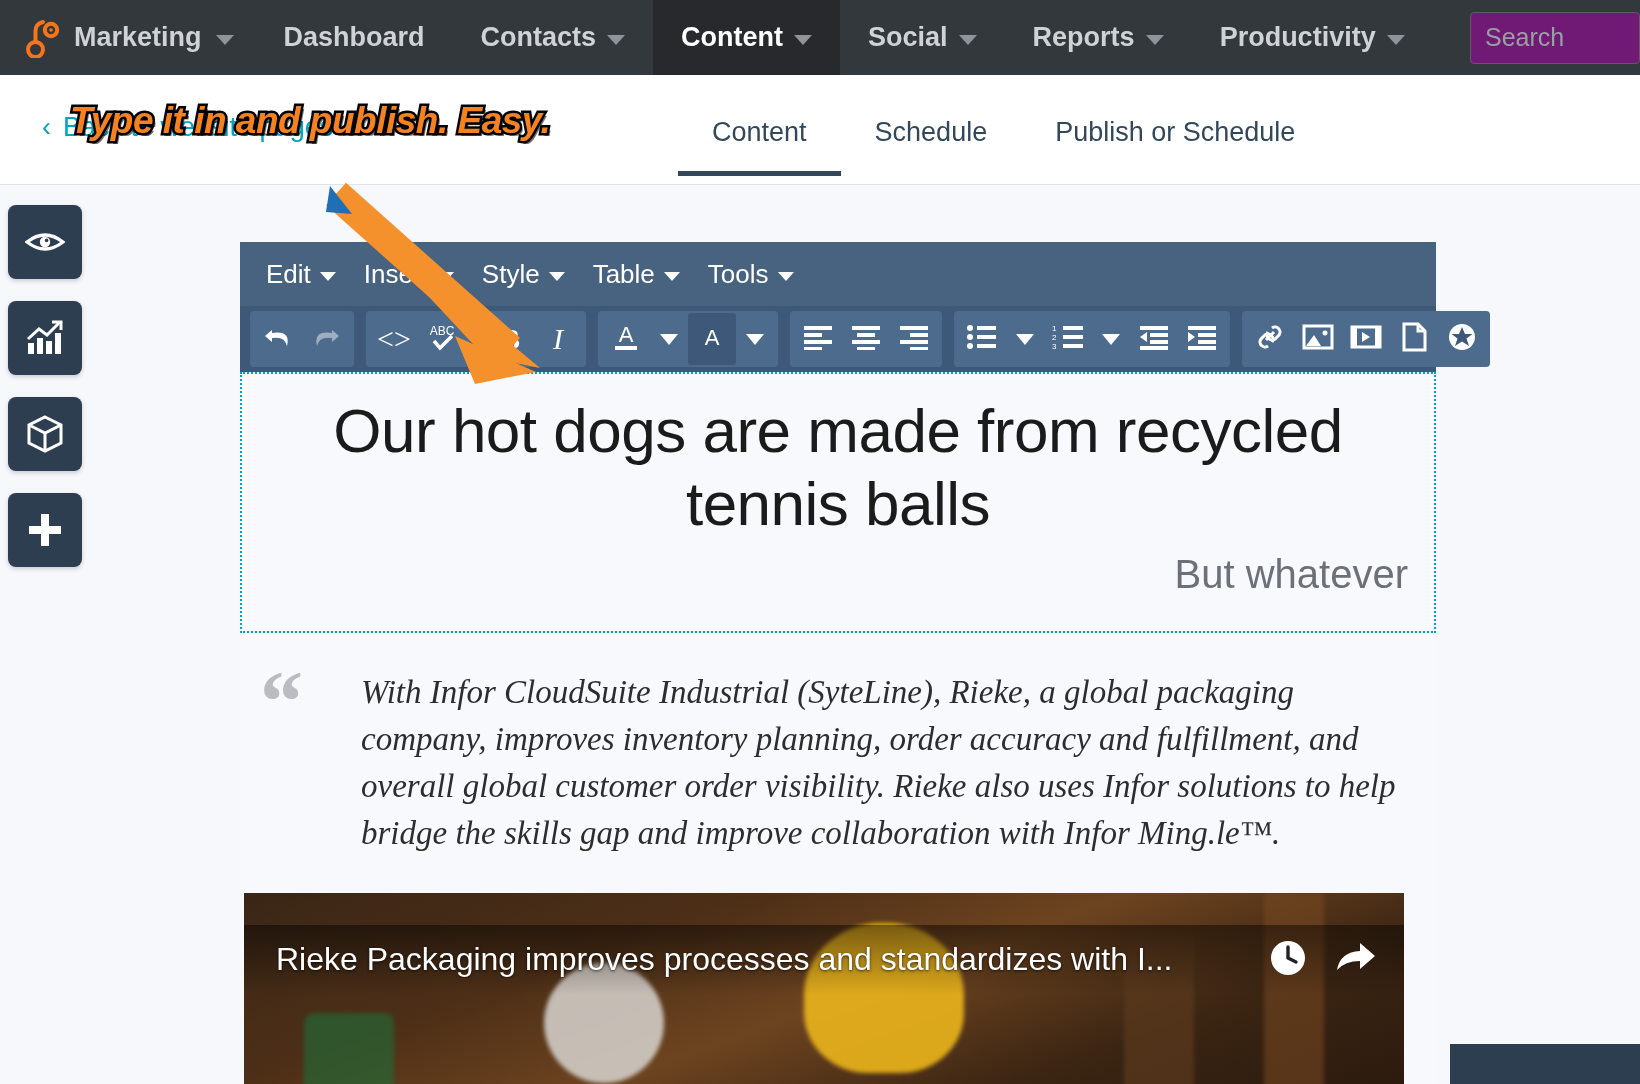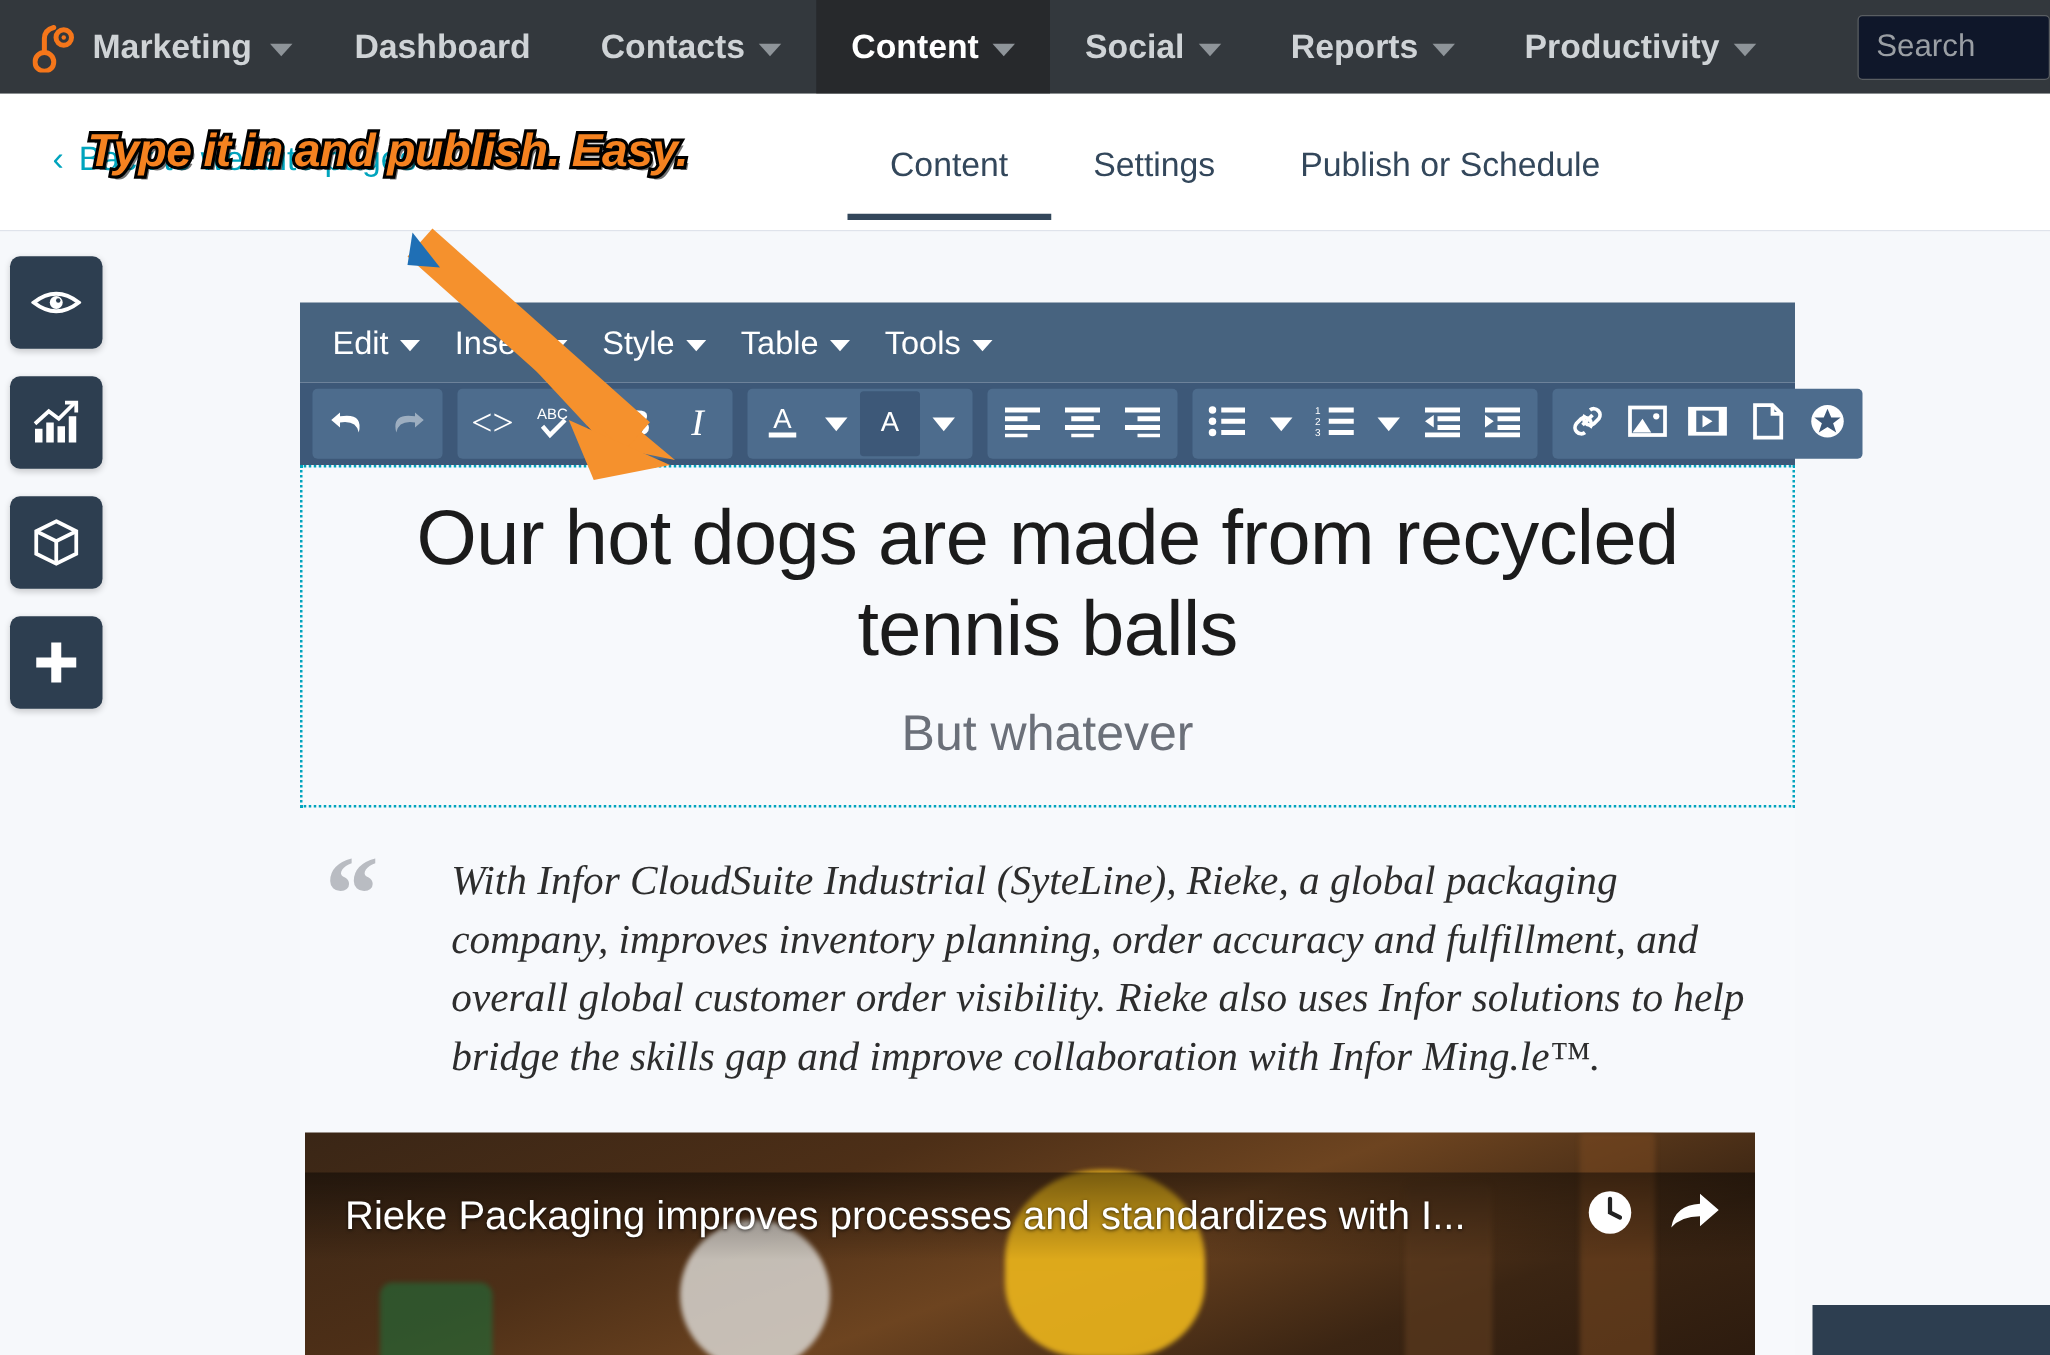--- a/index.html
+++ b/index.html
@@ -26,22 +26,22 @@
     padding:0 28px; color:#cfd3d6; font-size:27px; font-weight:bold;
     white-space:nowrap;
   }
   .nav-item.active{ background:#27292c; color:#ffffff; }
   .caret{
     width:0;height:0;border-left:9px solid transparent;border-right:9px solid transparent;
     border-top:10px solid #8e9499; display:inline-block; margin-top:5px;
   }
   .nav-spacer{flex:1;}
   .search-box{
-    align-self:center; margin-right:0; width:154px; height:52px;
-    background:#0f172a; border:1px solid #5a5e62; border-radius:4px;
+    align-self:center; margin-right:0; width:170px; height:52px;
+    background:#701a75; border:1px solid #5a5e62; border-radius:4px;
     display:flex; align-items:center; padding:0 14px;
     color:#9a9fa4; font-size:25px;
   }
 
   
   .subheader{
     position:absolute; top:75px; left:0; width:1640px; height:110px;
     background:#ffffff; border-bottom:1px solid #dfe3eb;
   }
   .back-link{
@@ -114,21 +114,21 @@
   }
   .hero-module{
     border:2px dotted #00a4bd; padding:20px 26px 34px 26px;
     background:#f7f9fc;
   }
   .hero-h1{
     text-align:center; font-size:62px; color:#1b1b1b; font-weight:normal;
     line-height:1.18; letter-spacing:-.5px;
   }
   .hero-sub{
-    text-align:center; font-size:40px; color:#6b7079; margin-top:25px; font-weight:normal;
+    text-align:right; font-size:40px; color:#6b7079; margin-top:12px; font-weight:normal;
   }
   .quote-block{
     display:flex; gap:22px; padding:36px 34px 10px 20px;
   }
   .quote-mark{
     font-family:"Liberation Serif", serif; font-size:86px; color:#b9bcc2;
     line-height:.78; font-weight:bold;
   }
   .quote-text{
     font-family:"Liberation Serif", serif; font-style:italic;
@@ -227,21 +227,21 @@
   <div class="back-link">
     <span class="chev">‹</span>
     <span>Back to website pages</span>
   </div>
 
   <div class="tabs">
     <div class="tab active">
       <span>Content</span>
     </div>
     <div class="tab">
-      <span>Settings</span>
+      <span>Schedule</span>
     </div>
     <div class="tab">
       <span>Publish or Schedule</span>
     </div>
   </div>
 </div>
 
 <div class="rail">
 
   <div class="rail-btn">

